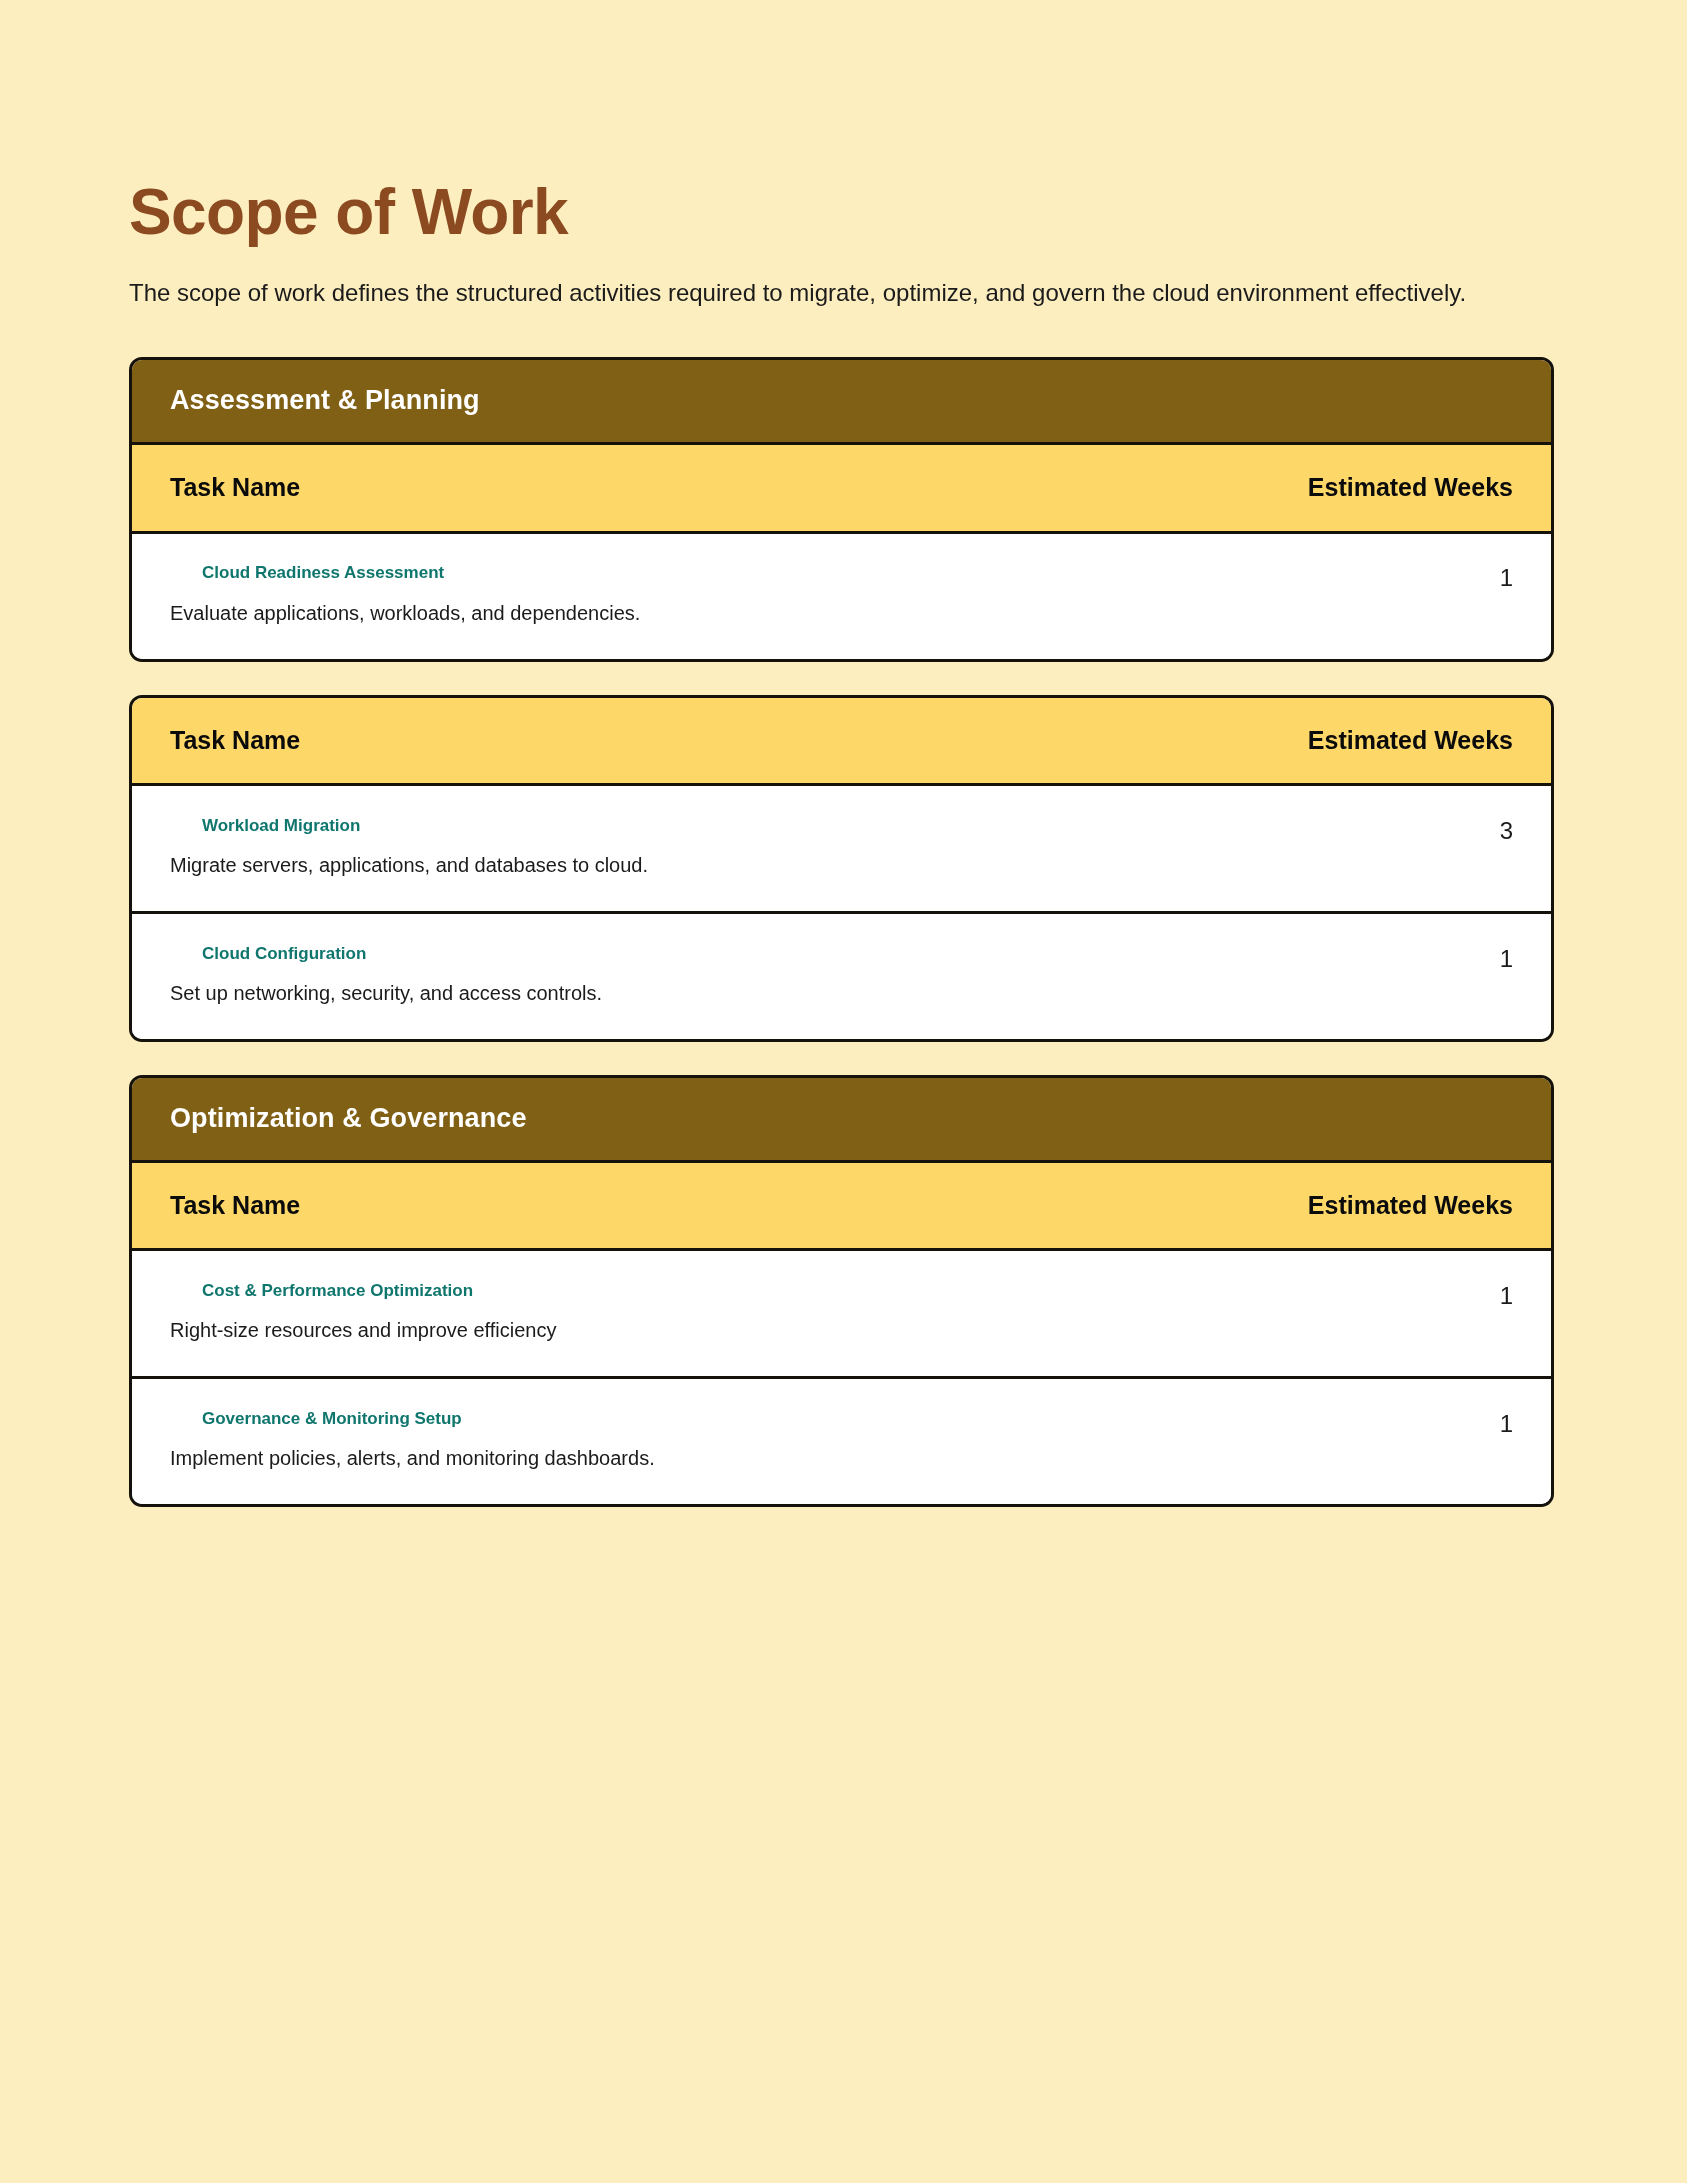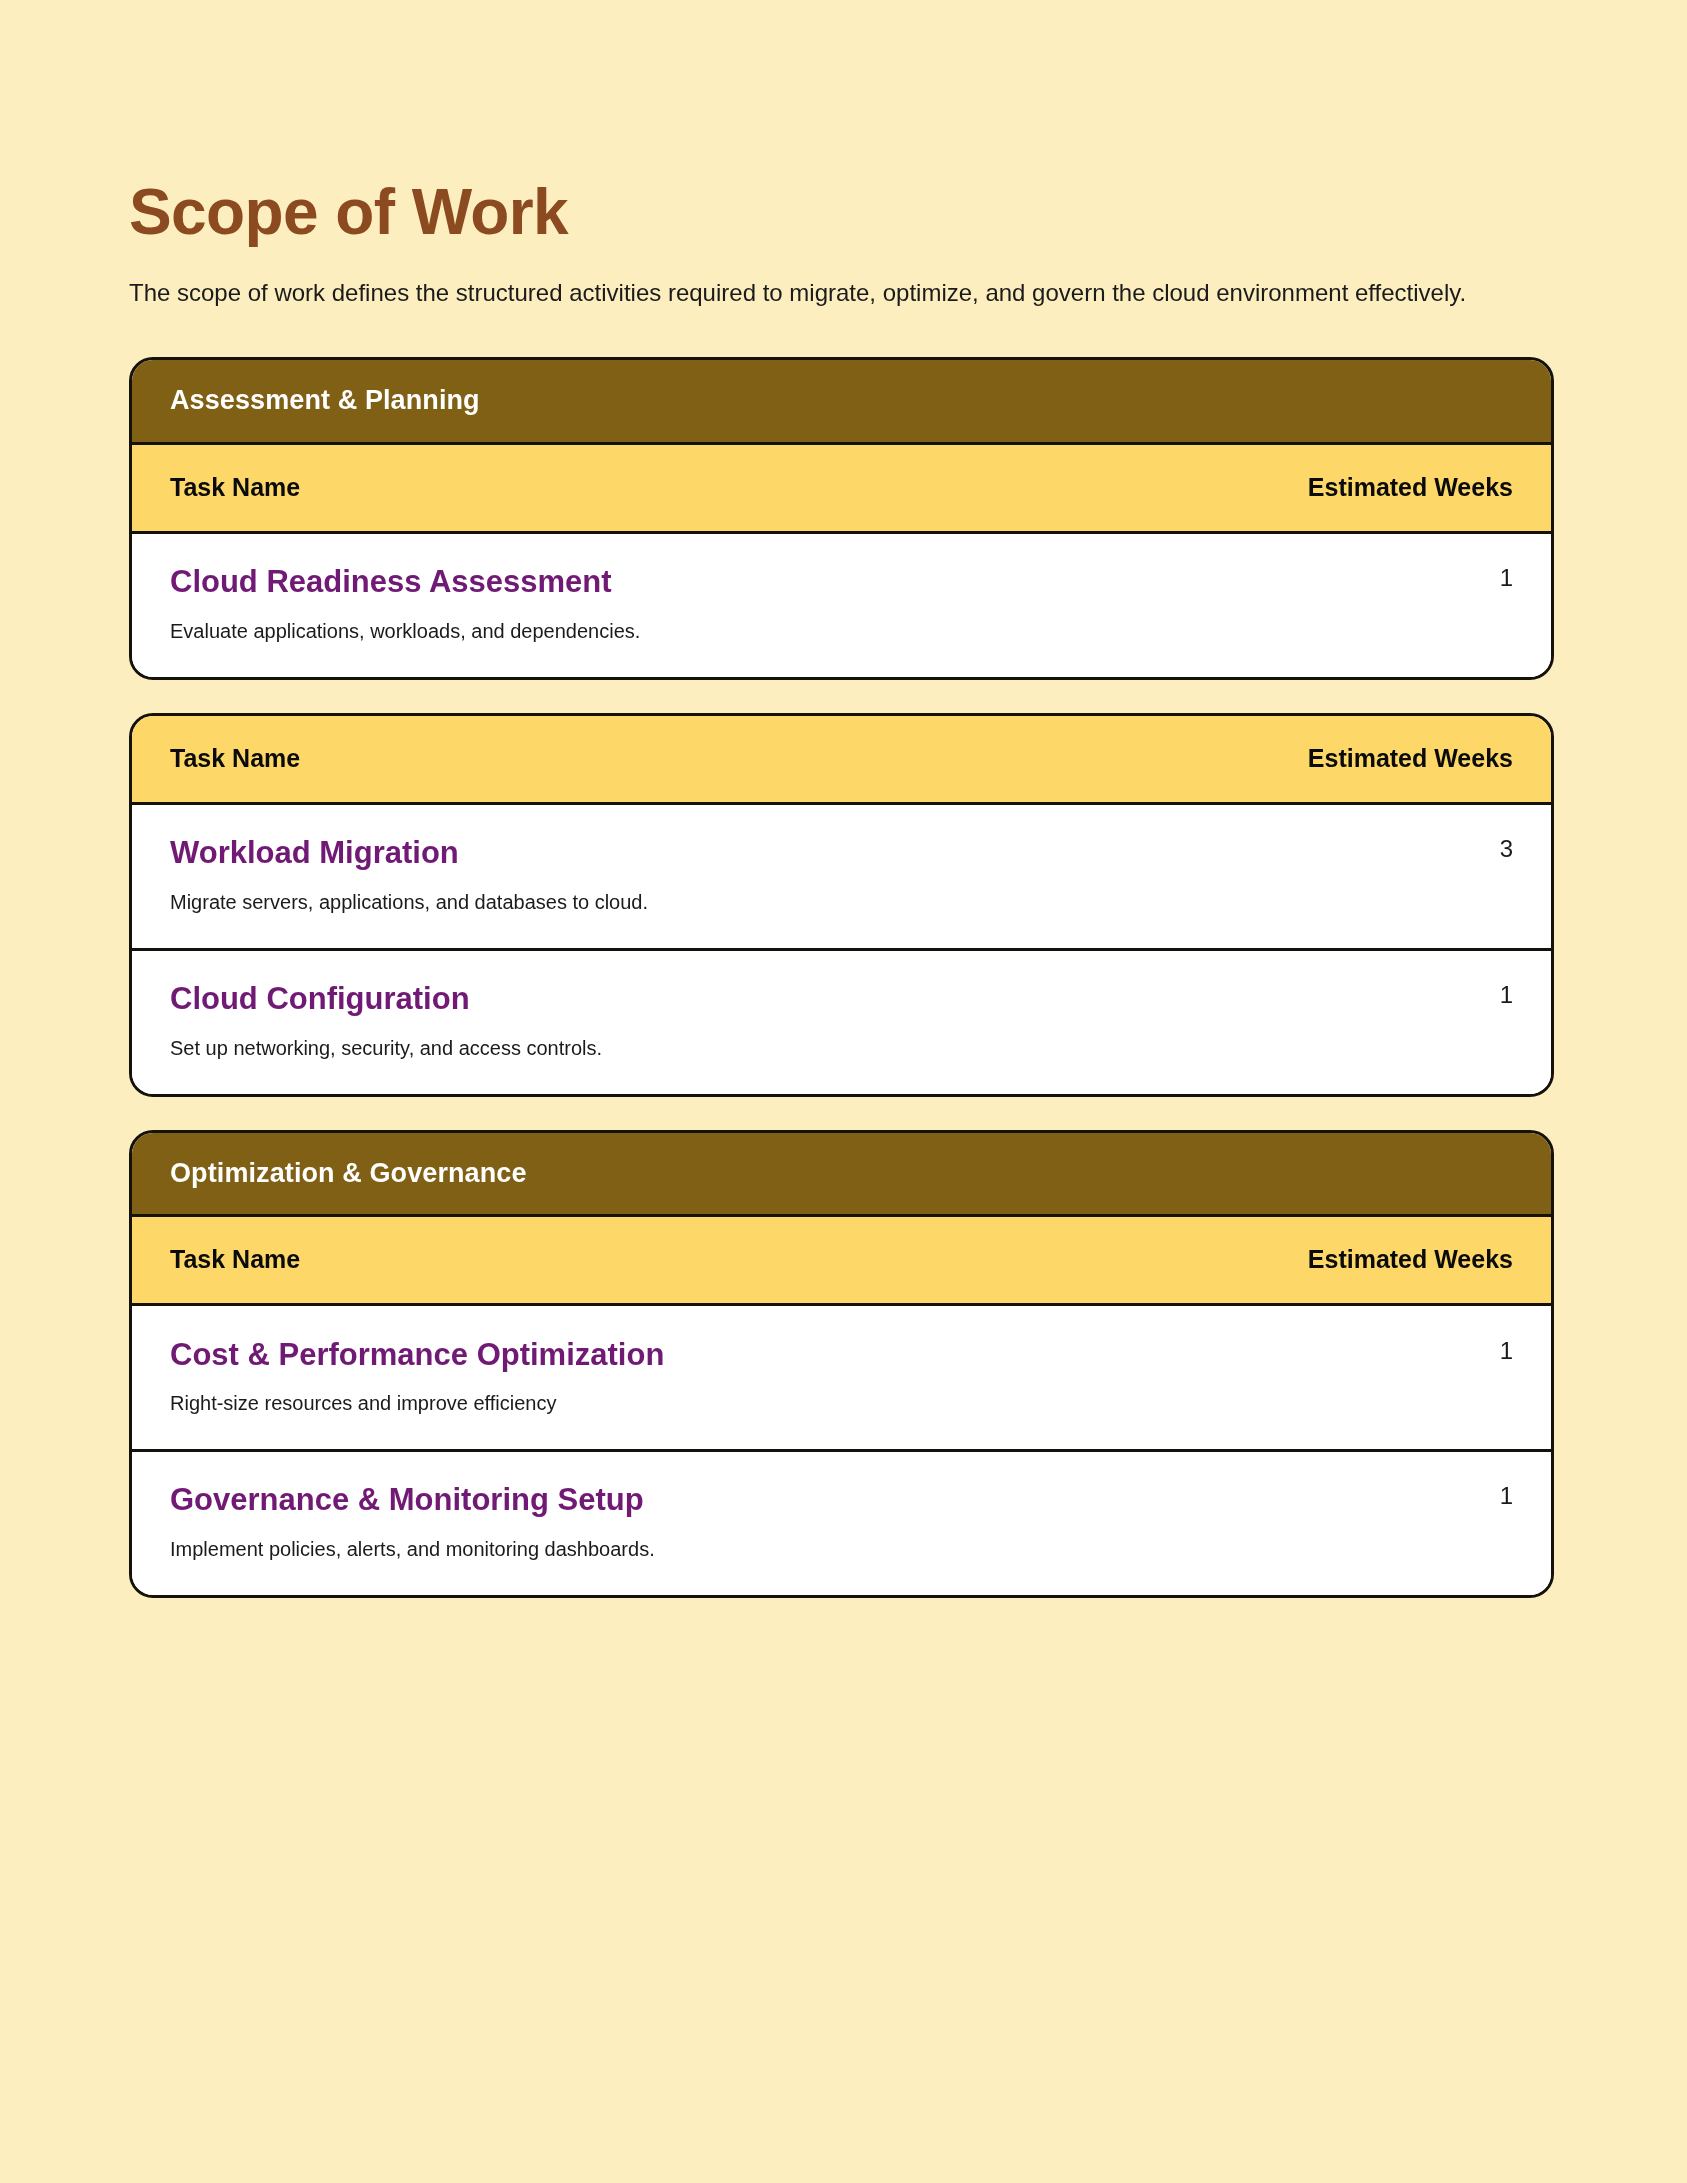--- a/index.html
+++ b/index.html
@@ -43,21 +43,21 @@
 
   
   .sections {
     margin-top: 46px;
   }
 
   .section-card {
     box-sizing: border-box;
     width: 1425px;
     border: 3px solid #15120c;
-    border-radius: 24px;
+    border-radius: 13px;
     overflow: hidden;
     background: #ffffff;
     margin-bottom: 33px;
   }
   .section-card:last-child {
     margin-bottom: 0;
   }
 
   .section-header {
     box-sizing: border-box;
@@ -120,24 +120,25 @@
     padding-left: 38px !important;
     padding-right: 18px !important;
   }
 
   .td-weeks {
     padding-right: 38px !important;
     text-align: right;
   }
 
   .task-name {
-    font-size: 31px;
-    font-weight: 700;
-    color: #701a75;
+    font-size: 17px;
+    font-weight: 700;
+    color: #0f766e;
     line-height: 1.3;
+    margin-left: 32px;
   }
 
   .task-desc {
     margin-top: 14.2px;
     font-size: 20px;
     font-weight: 400;
     color: #1b1b1b;
     line-height: 1.4;
   }
 

